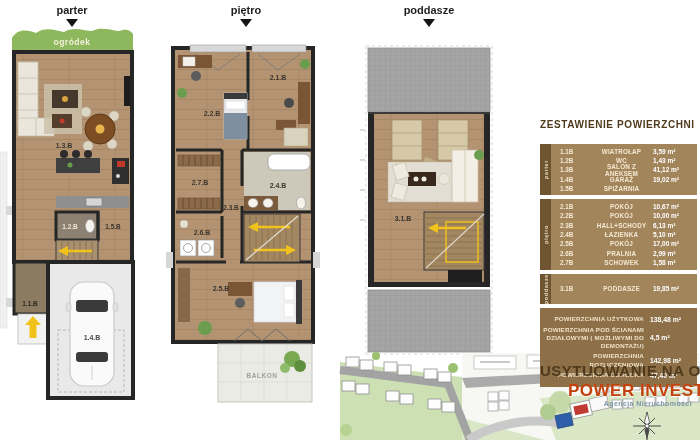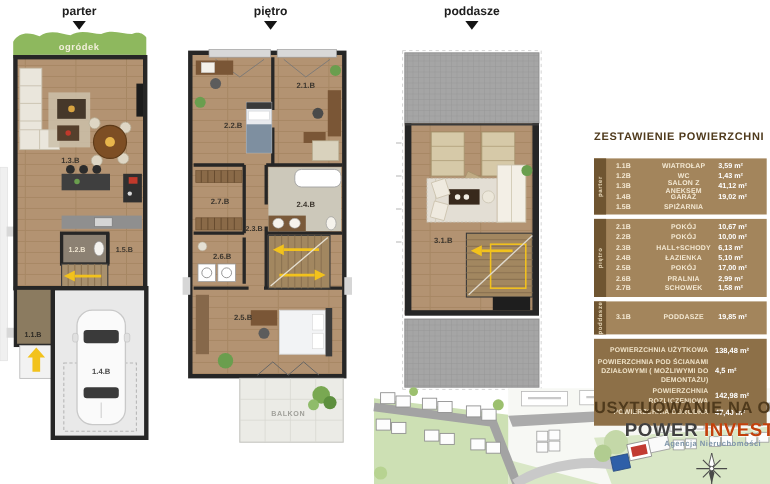--- a/index.html
+++ b/index.html
@@ -22,21 +22,21 @@
   .tsec.single .tsec-rows{padding:6px 0;}
   .summary{background:#8d7048;padding:5px 5px 5px 2px;margin-top:0;}
   .srow{display:flex;align-items:center;margin:2.5px 0;}
   .slabel{flex:1;text-align:right;font-size:6.2px;font-weight:700;color:#efe2c8;padding-right:6px;line-height:1.3;letter-spacing:.2px;}
   .sval{width:42px;font-size:6.8px;font-weight:800;color:#ffffff;}
   .site-title{position:absolute;left:540px;top:342px;width:166px;font-size:15px;font-weight:800;color:#4f3a1c;letter-spacing:.5px;text-align:center;white-space:nowrap;margin-top:20px;}
 
   
   .logo{position:absolute;left:544px;top:381px;width:152px;text-align:center;}
   .logo-line{font-size:17px;font-weight:800;letter-spacing:.5px;white-space:nowrap;text-shadow:0 1px 1px rgba(255,255,255,.85);}
-  .logo-power{color:#404040;margin-left:24px;}
+  .logo-power{color:#c2410c;margin-left:24px;}
   .logo-invest{color:#c2410c;}
   .logo-sub{font-size:7px;font-weight:600;color:#7e95a9;letter-spacing:.4px;text-align:right;padding-right:4px;margin-top:-1px;}
   .compass{display:block;margin:1px 30px 0 auto;}
 </style>
 </head>
 <body>
 
 <div id="stage">
 
 <svg id="plan-svg" width="700" height="440" viewBox="0 0 700 440">

